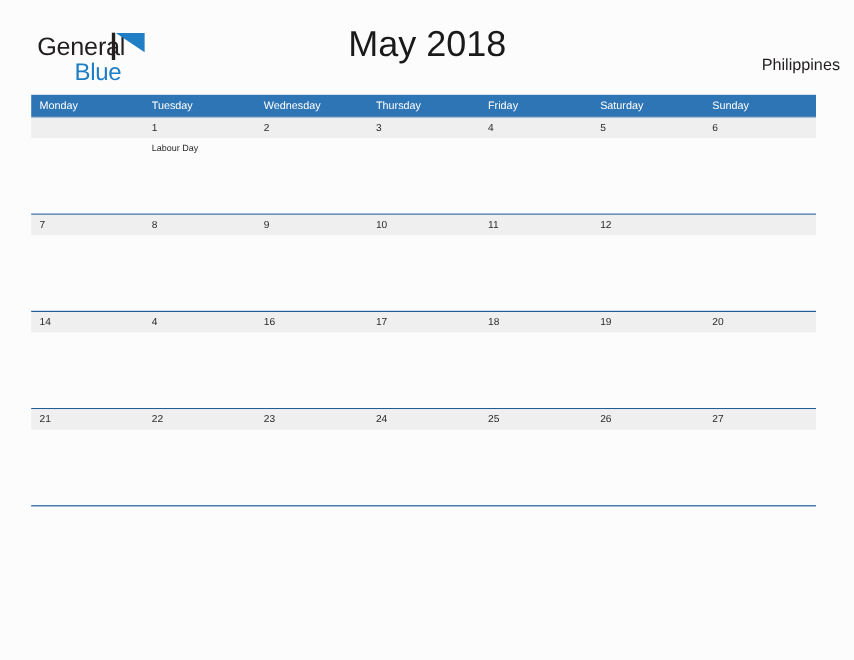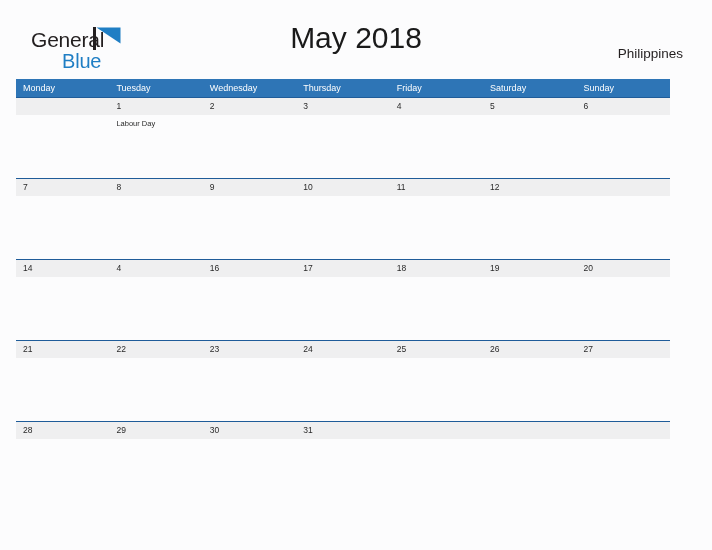--- a/index.html
+++ b/index.html
@@ -73,32 +73,32 @@
     top: 21px;
     width: 712px;
     text-align: center;
     font-size: 30px;
     color: #1a1a1a;
     letter-spacing: 0px;
   }
 
   .country {
     position: absolute;
-    right: 29px;
+    right: 12px;
     top: 46px;
     font-size: 13.5px;
     color: #231f20;
     text-align: right;
     white-space: nowrap;
   }
 
   
   .calendar {
     position: absolute;
-    left: 16px;
+    left: 26px;
     top: 79px;
     width: 654px;
   }
 
   .weekday-header {
     display: flex;
     width: 654px;
     height: 18px;
     background: #2e75b6;
   }
@@ -274,29 +274,20 @@
         <div class="event-cell"></div>
         <div class="event-cell"></div>
         <div class="event-cell"></div>
         <div class="event-cell"></div>
         <div class="event-cell"></div>
         <div class="event-cell"></div>
       </div>
     </div>
 
     <div class="week-row">
-      <div class="date-band">
-        <div class="date-cell">28</div>
-        <div class="date-cell">29</div>
-        <div class="date-cell">30</div>
-        <div class="date-cell">31</div>
-        <div class="date-cell"></div>
-        <div class="date-cell"></div>
-        <div class="date-cell"></div>
-      </div>
       <div class="event-band">
         <div class="event-cell"></div>
         <div class="event-cell"></div>
         <div class="event-cell"></div>
         <div class="event-cell"></div>
         <div class="event-cell"></div>
         <div class="event-cell"></div>
         <div class="event-cell"></div>
       </div>
     </div>

